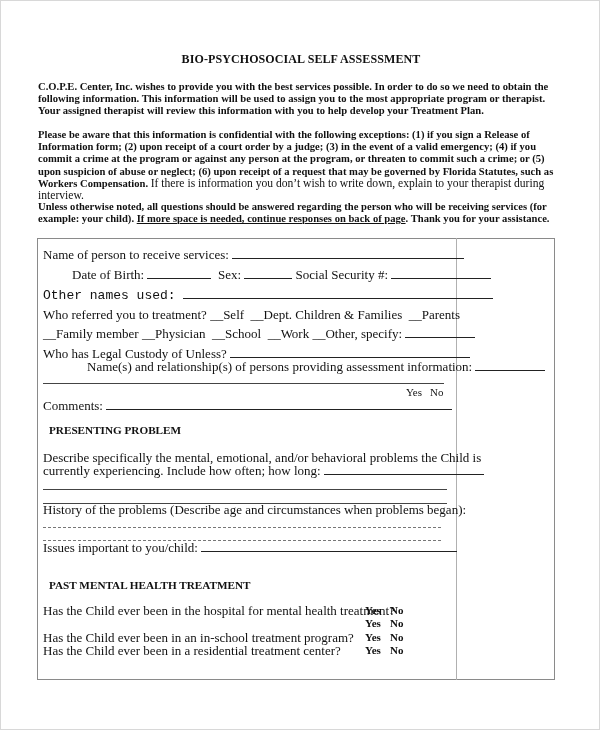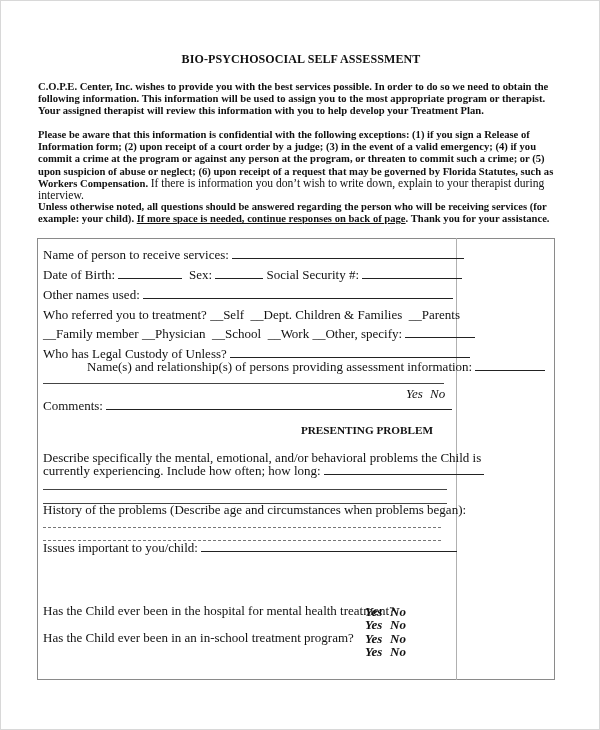--- a/index.html
+++ b/index.html
@@ -26,24 +26,24 @@
   .divider {
     position: absolute; left: 455px; top: 237px; width: 0; height: 442px;
     border-left: 1.5px solid #b0b0b0;
   }
   .row {
     position: absolute; left: 42px; font-size: 13px; line-height: 13px; white-space: nowrap; text-align: right;
   }
   .blank { display: inline-block; border-bottom: 1px solid #222; height: 10px; vertical-align: baseline; }
   .hline { position: absolute; border-bottom: 1px solid #444; height: 0; }
   .section-head {
-    position: absolute; left: 24px; width: 408px; text-align: right;
+    position: absolute; left: 48px; width: 408px; text-align: left;
     font-weight: bold; font-size: 11.2px;
   }
-  .yn { position: absolute; font-size: 13px; font-style: italic; }
+  .yn { position: absolute; font-size: 11px; }
   .yn.bold { font-weight: bold; }
 </style>
 </head>
 <body>
 
 <div class="page">
 
   <div class="title">BIO-PSYCHOSOCIAL SELF ASSESSMENT</div>
 
   <div class="para" style="top:80px;">C.O.P.E. Center, Inc. wishes to provide you with the best services possible.  In order to do so we need to obtain the following information.  This information will be used to assign you to the most appropriate program or therapist.  Your assigned therapist will review this information with you to help develop your Treatment Plan.</div>
@@ -57,29 +57,29 @@
     <span>Unless otherwise noted, all questions should be answered regarding the person who will be receiving services (for example: your child).  </span><u>If more space is needed, continue responses on back of page</u><span>.  Thank you for your assistance.</span>
   </div>
 
   <div class="form-box"></div>
   <div class="divider"></div>
 
   <div class="row" style="top:247px;">
     <span>Name of person to receive services:</span>
     <span class="blank" style="width:232px;"></span>
   </div>
-  <div class="row" style="top:267px;">
+  <div class="row" style="top:267px;margin-left:29px;">
     <span>Date of Birth:</span>
     <span class="blank" style="width:64px;"></span>
     &nbsp;<span>Sex:</span>
     <span class="blank" style="width:48px;"></span>
     <span>Social Security #:</span>
     <span class="blank" style="width:100px;"></span>
   </div>
-  <div class="row" style="top:287px;">
+  <div class="row" style="top:287px;font-family:Liberation Mono, monospace;">
     <span>Other names used:</span>
     <span class="blank" style="width:310px;"></span>
   </div>
   <div class="row" style="top:326px;">
     <span>__Family member</span>
     <span>__Physician</span>&nbsp;
     <span>__School</span>&nbsp;
     <span>__Work</span>
     <span>__Other, specify:</span>
     <span class="blank" style="width:70px;"></span>
@@ -121,28 +121,30 @@
   <div class="row" style="top:502px;">
     <span>History of the problems (Describe age and circumstances when problems began):</span>
   </div>
   <div class="hline" style="left:42px; top:526px; width:398px; border-bottom-style: dashed; border-color:#777;"></div>
   <div class="hline" style="left:42px; top:539px; width:398px; border-bottom-style: dashed; border-color:#777;"></div>
   <div class="row" style="top:540px;">
     <span>Issues important to you/child:</span>
     <span class="blank" style="width:256px;"></span>
   </div>
 
+  <div class="section-head" style="top:578px;">PAST MENTAL HEALTH TREATMENT</div>
 
   <div class="row" style="top:603px;">Has the Child ever been in the hospital for mental health treatment?</div>
   <div class="yn bold" style="left:364px; top:603px;">Yes</div>
   <div class="yn bold" style="left:389px; top:603px;">No</div>
 
   <div class="yn bold" style="left:364px; top:616px;">Yes</div>
   <div class="yn bold" style="left:389px; top:616px;">No</div>
 
   <div class="row" style="top:630px;">Has the Child ever been in an in-school treatment program?</div>
   <div class="yn bold" style="left:364px; top:630px;">Yes</div>
   <div class="yn bold" style="left:389px; top:630px;">No</div>
 
+  <div class="row" style="top:643px;">Has the Child ever been in a residential treatment center?</div>
   <div class="yn bold" style="left:364px; top:643px;">Yes</div>
   <div class="yn bold" style="left:389px; top:643px;">No</div>
 
 </div>
 
 </body></html>

